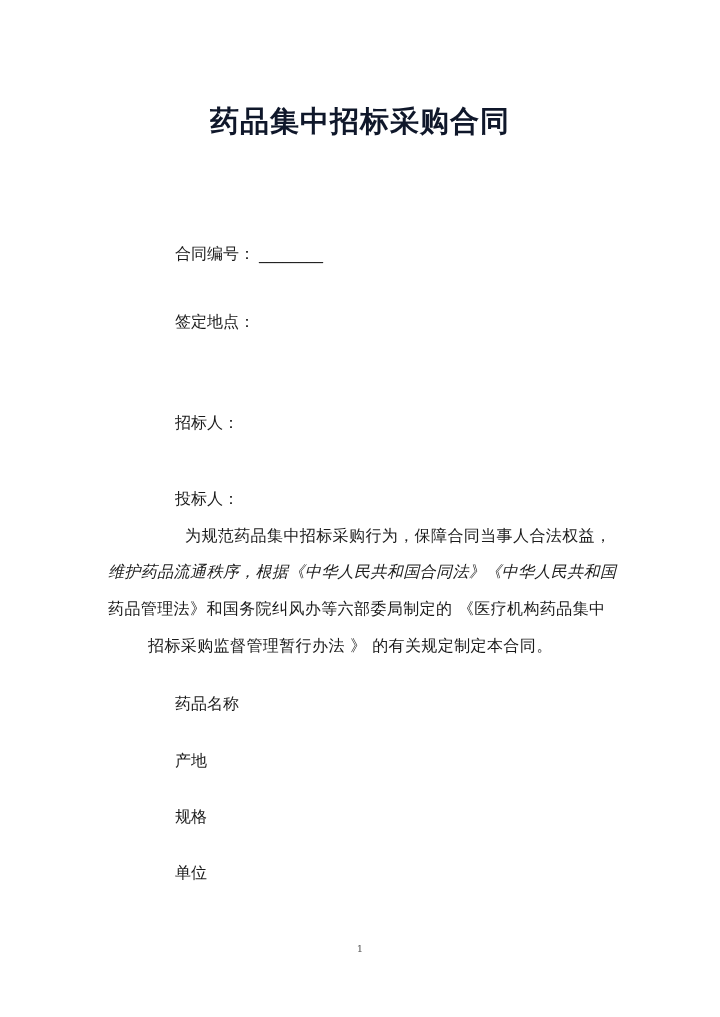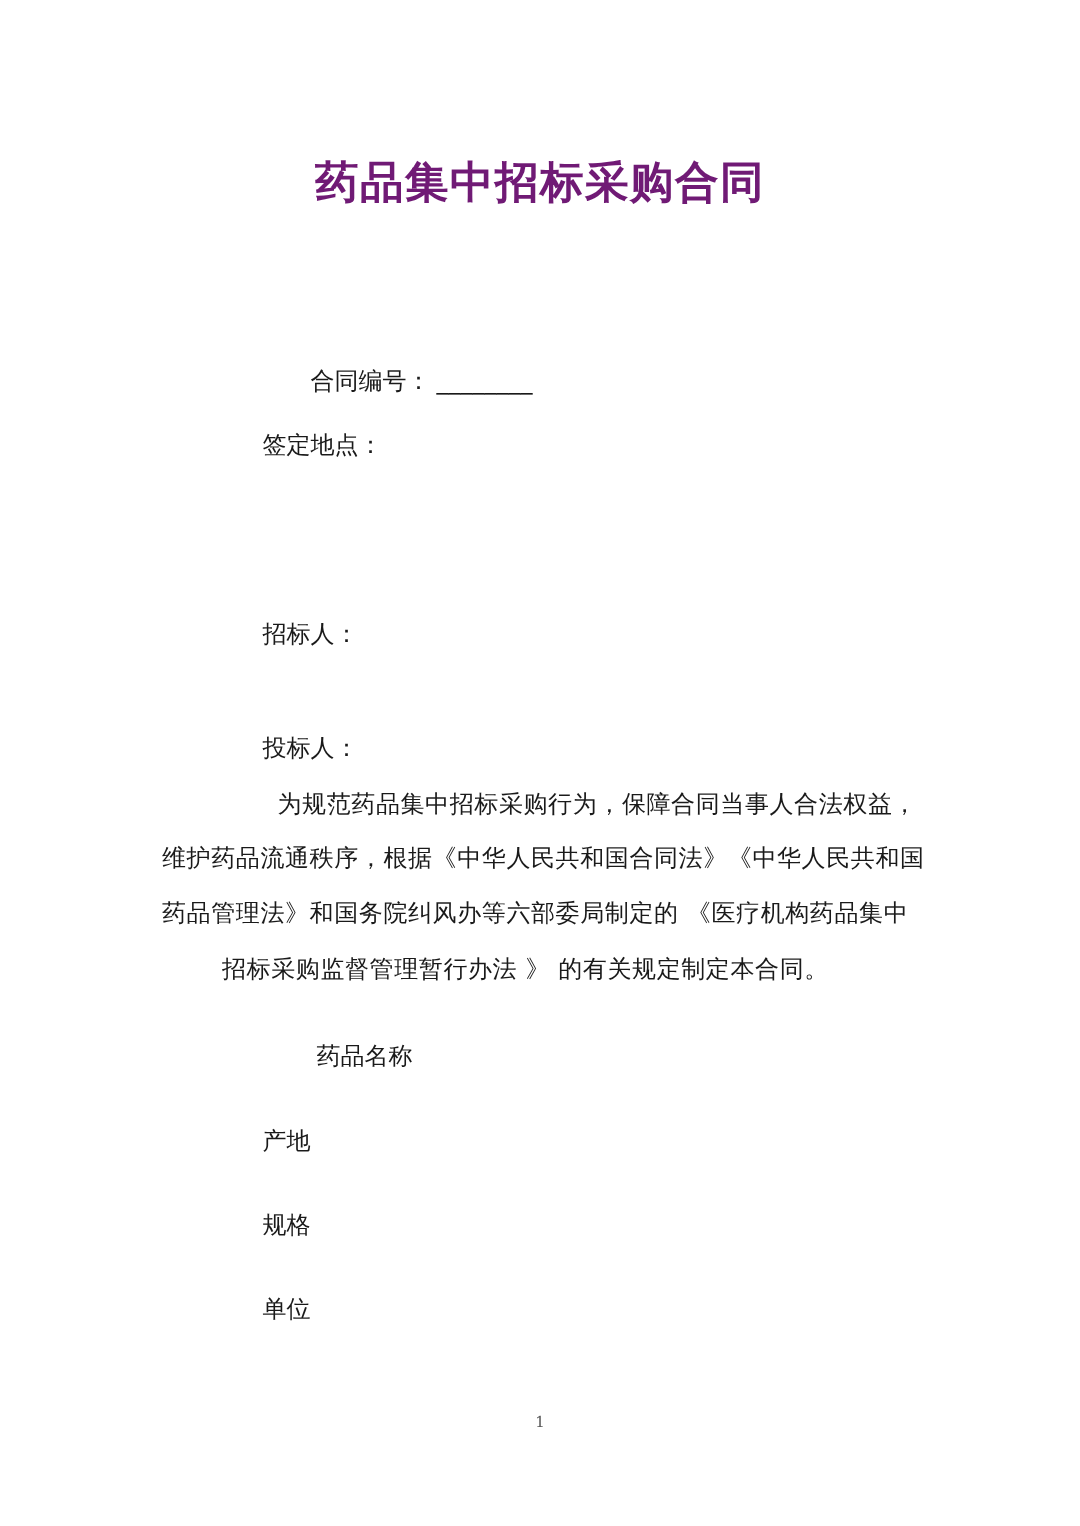--- a/index.html
+++ b/index.html
@@ -25,21 +25,21 @@
     .title {
       position: absolute;
       left: 0;
       width: 720px;
       top: 101px;
       text-align: center;
       font-size: 29px;
       font-weight: bold;
       letter-spacing: 1px;
       line-height: 40px;
-      color: #701a75;
+      color: #0f172a;
     }
     .field {
       position: absolute;
       left: 175px;
       font-size: 16px;
       line-height: 22px;
       white-space: nowrap;
       color: #1a1a1a;
     }
     .field .label { }
@@ -72,43 +72,43 @@
       color: #555555;
     }
   </style>
 </head>
 <body>
 
 <div class="page">
 
   <div class="title">药品集中招标采购合同</div>
 
-  <div class="field" style="top:243px;margin-left:32px;">
+  <div class="field" style="top:243px;">
     <span class="label">合同编号：</span><span class="value">________</span>
   </div>
 
-  <div class="field" style="top:286px;text-align:right;">
+  <div class="field" style="top:311px;text-align:right;">
     <span class="label">签定地点：</span>
   </div>
 
 
   <div class="field" style="top:412px;">
     <span class="label">招标人：</span>
   </div>
 
   <div class="field" style="top:488px;">
     <span class="label">投标人：</span>
   </div>
 
   <div class="para" style="top:525px;">
     <div class="line" style="top:0; left:77px;">为规范药品集中招标采购行为，保障合同当事人合法权益，</div>
-    <div class="line" style="top:36px;">维护药品流通秩序，根据《中华人民共和国合同法》《中华人民共和国</div>
+    <div class="line" style="top:36px;font-style:italic;">维护药品流通秩序，根据《中华人民共和国合同法》《中华人民共和国</div>
     <div class="line" style="top:73px;">药品管理法》和国务院纠风办等六部委局制定的 《医疗机构药品集中</div>
     <div class="line" style="top:110px;margin-left:40px;">招标采购监督管理暂行办法 》 的有关规定制定本合同。</div>
   </div>
 
-  <div class="field" style="top:693px;margin-left:36px;">药品名称</div>
+  <div class="field" style="top:693px;">药品名称</div>
   <div class="field" style="top:750px;">产地</div>
   <div class="field" style="top:806px;">规格</div>
   <div class="field" style="top:862px;">单位</div>
 
   <div class="page-number">1</div>
 </div>
 
 </body></html>

